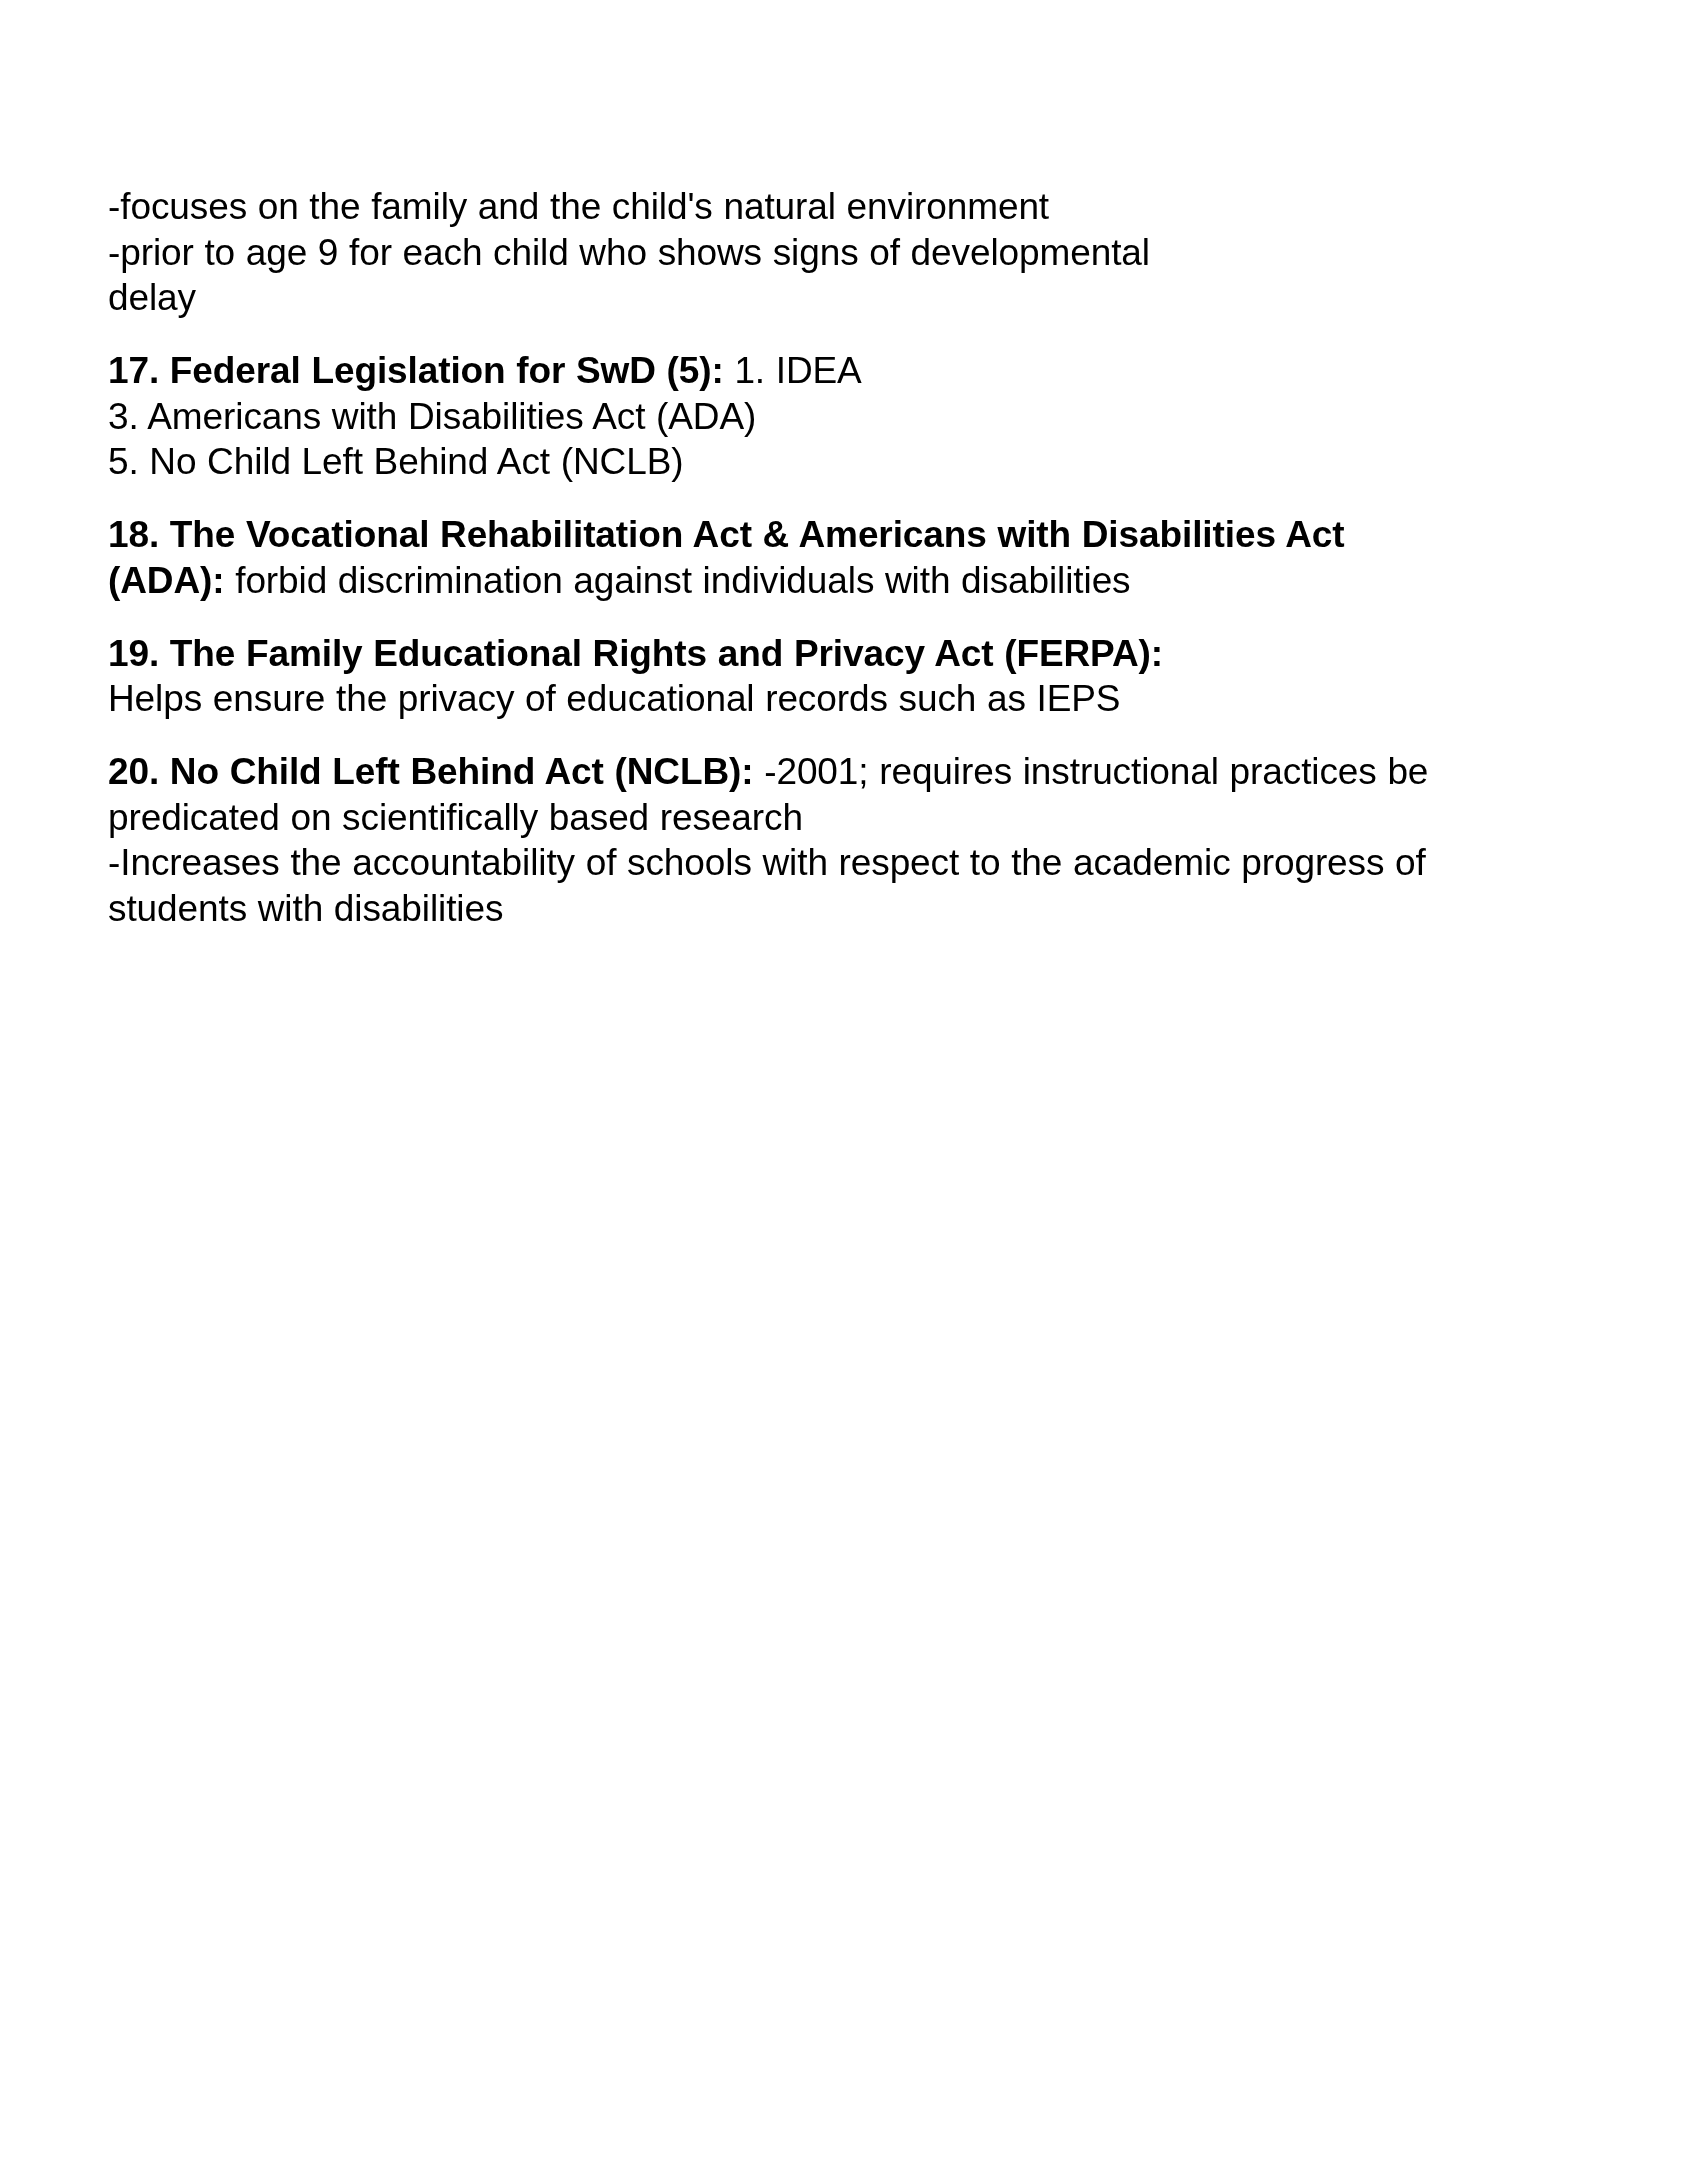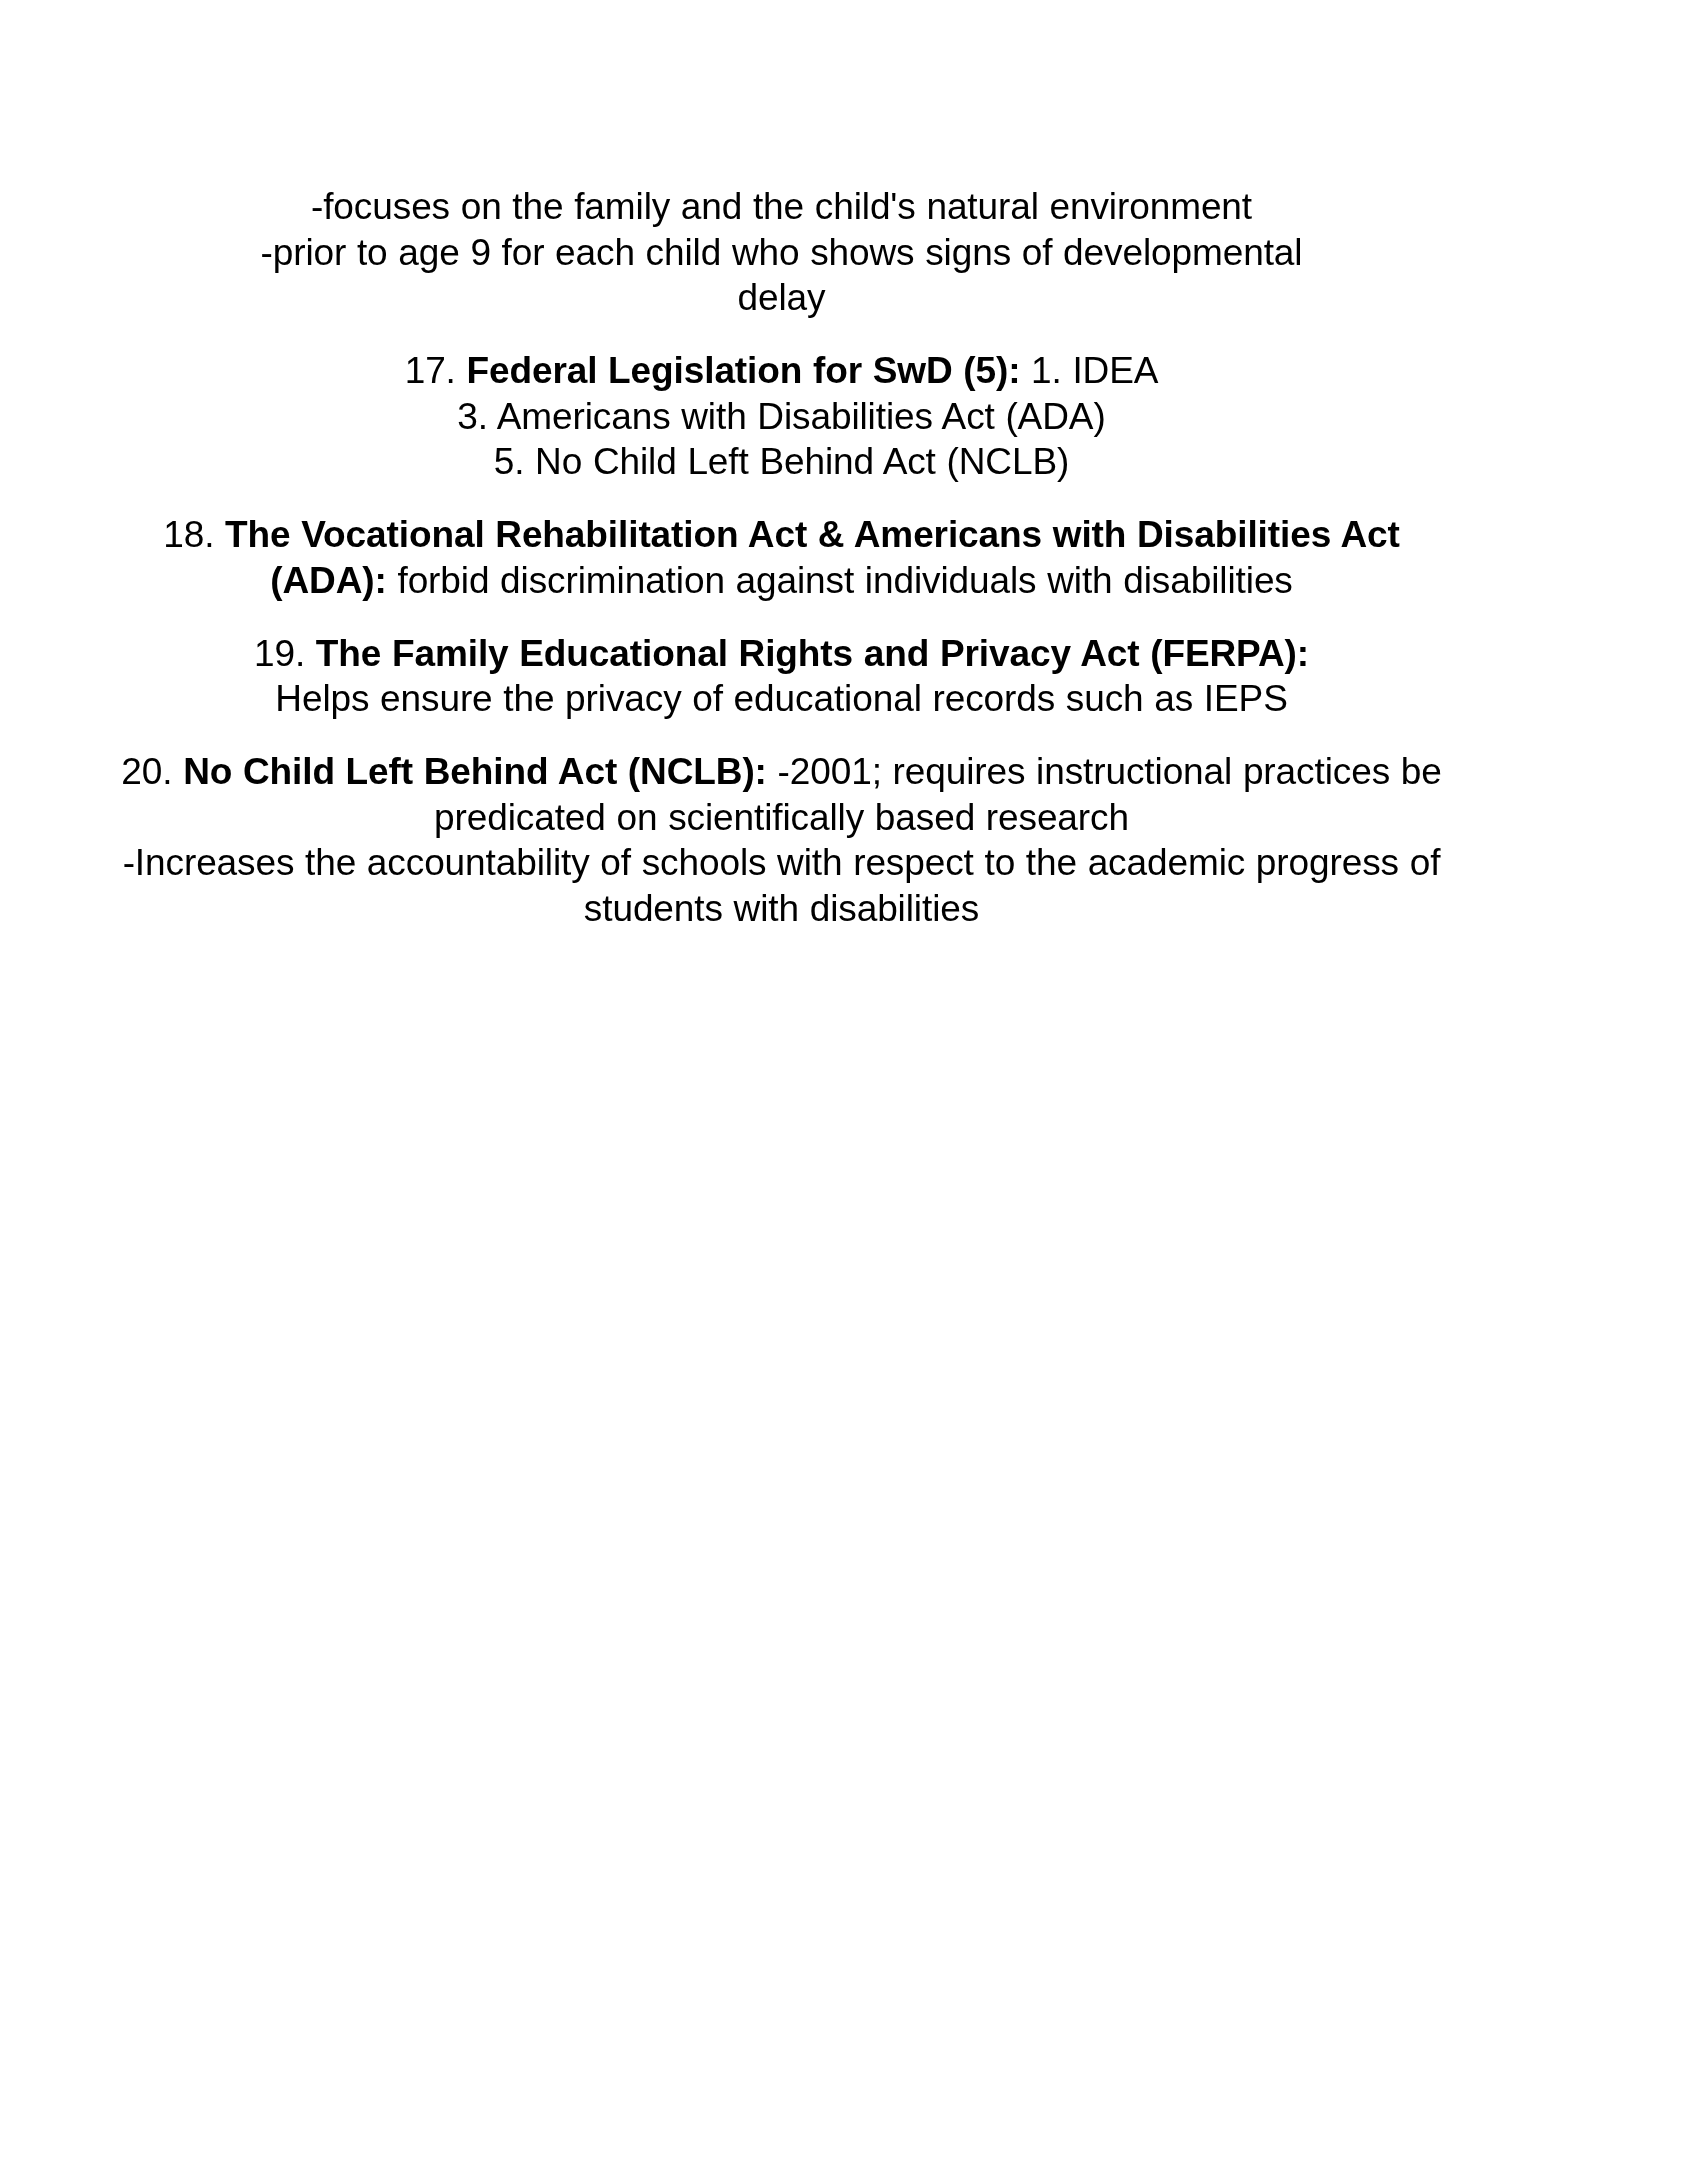--- a/index.html
+++ b/index.html
@@ -13,22 +13,21 @@
     font-family: "Liberation Sans", "DejaVu Sans", sans-serif;
     color: #000000;
     -webkit-font-smoothing: antialiased;
   }
   .page {
     position: relative;
     width: 1683px;
     height: 2178px;
     background: #ffffff;
     box-sizing: border-box;
-    padding: 184px 198px 0 78px;
-    text-align: center;
+    padding: 184px 198px 0 108px;
   }
   .doc-body {
     font-size: 37px;
     line-height: 1.235;
     letter-spacing: -0.1px;
     word-spacing: 0.5px;
   }
   .para {
     margin: 0;
     padding: 0;
@@ -40,21 +39,21 @@
     margin-top: 27px;
   }
   .line {
     display: block;
     white-space: pre-wrap;
   }
   b, .b {
     font-weight: bold;
   }
   .num {
-    font-weight: normal;
+    font-weight: bold;
   }
 </style>
 </head>
 <body>
 
 <div class="page">
   <div class="doc-body">
 
     <p class="para">
       <span class="line">-focuses on the family and the child's natural environment</span>

